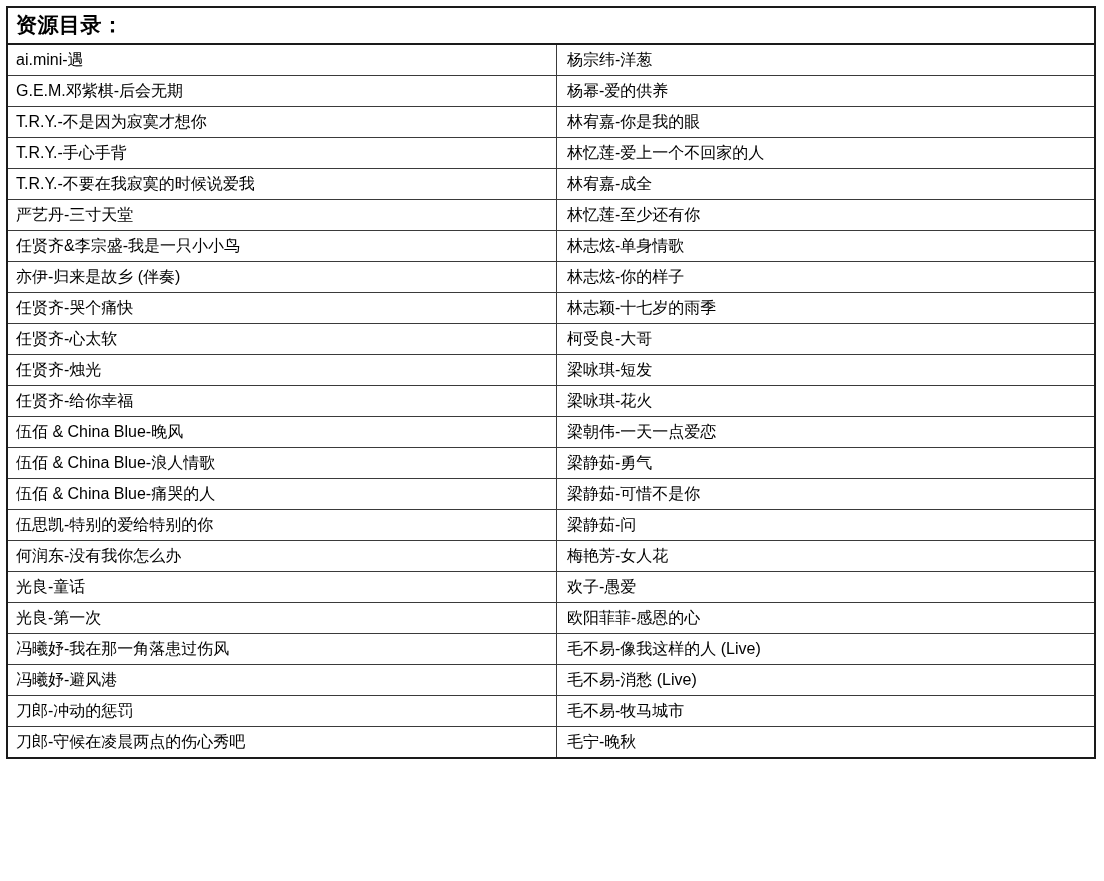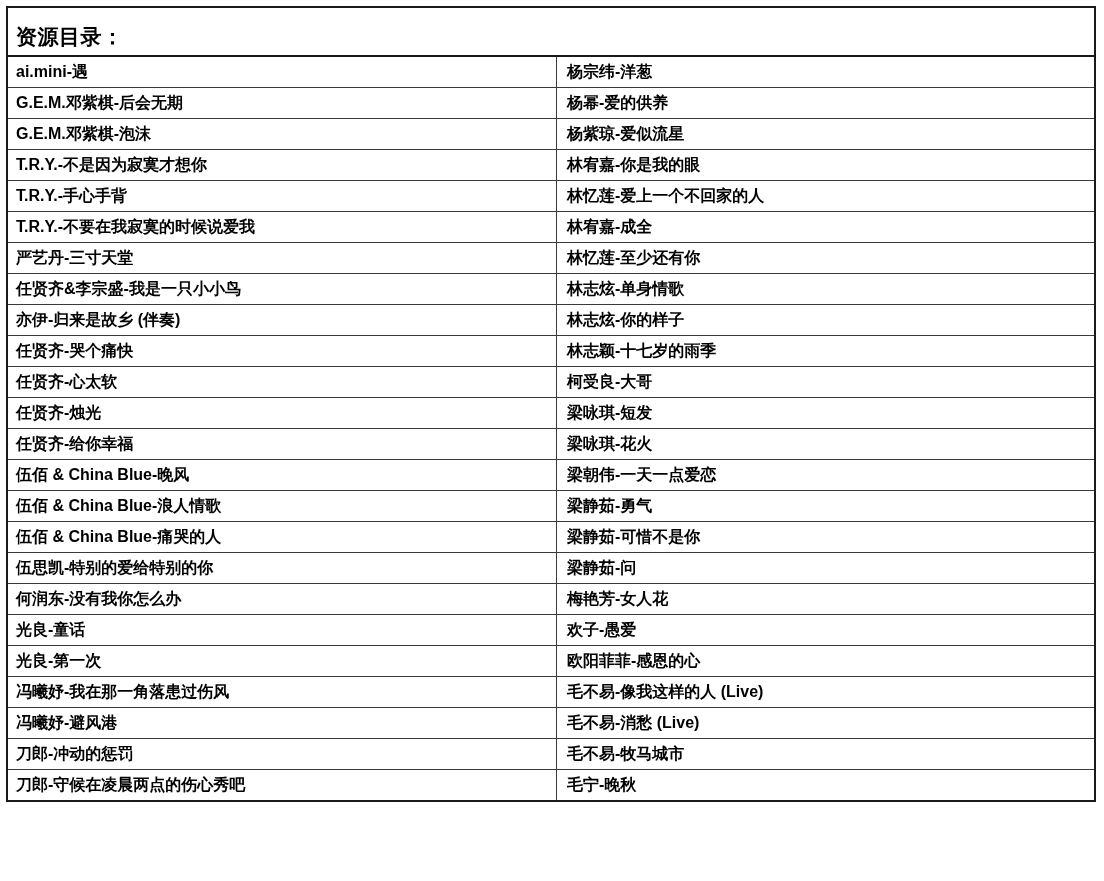--- a/index.html
+++ b/index.html
@@ -24,39 +24,37 @@
   .title-row {
     border-bottom: 2px solid #1a1a1a;
     padding: 4px 8px 5px 8px;
     box-sizing: border-box;
   }
   .title-text {
     font-size: 21px;
     font-weight: bold;
     letter-spacing: 0.5px;
     line-height: 26px;
-    margin-top: 12px;
   }
   table.catalog {
     width: 100%;
     border-collapse: collapse;
     table-layout: fixed;
   }
   table.catalog td {
     border-top: 1px solid #3a3a3a;
     border-right: 1px solid #3a3a3a;
     height: 16px;
     padding: 0 0 0 8px;
     font-size: 16px;
     line-height: 30px;
     vertical-align: middle;
     white-space: nowrap;
     overflow: hidden;
     box-sizing: border-box;
-    font-weight: bold;
   }
   table.catalog td.col-right {
     border-right: none;
     padding-left: 10px;
   }
   table.catalog tr:first-child td {
     border-top: none;
   }
   table.catalog col.c1 { width: 50.5%; }
   table.catalog col.c2 { width: 49.5%; }
@@ -74,24 +72,20 @@
       <col class="c2">
     </colgroup>
     <tbody>
         <tr>
           <td>ai.mini-遇</td>
           <td class="col-right">杨宗纬-洋葱</td>
         </tr>
         <tr>
           <td>G.E.M.邓紫棋-后会无期</td>
           <td class="col-right">杨幂-爱的供养</td>
-        </tr>
-        <tr>
-          <td>G.E.M.邓紫棋-泡沫</td>
-          <td class="col-right">杨紫琼-爱似流星</td>
         </tr>
         <tr>
           <td>T.R.Y.-不是因为寂寞才想你</td>
           <td class="col-right">林宥嘉-你是我的眼</td>
         </tr>
         <tr>
           <td>T.R.Y.-手心手背</td>
           <td class="col-right">林忆莲-爱上一个不回家的人</td>
         </tr>
         <tr>

